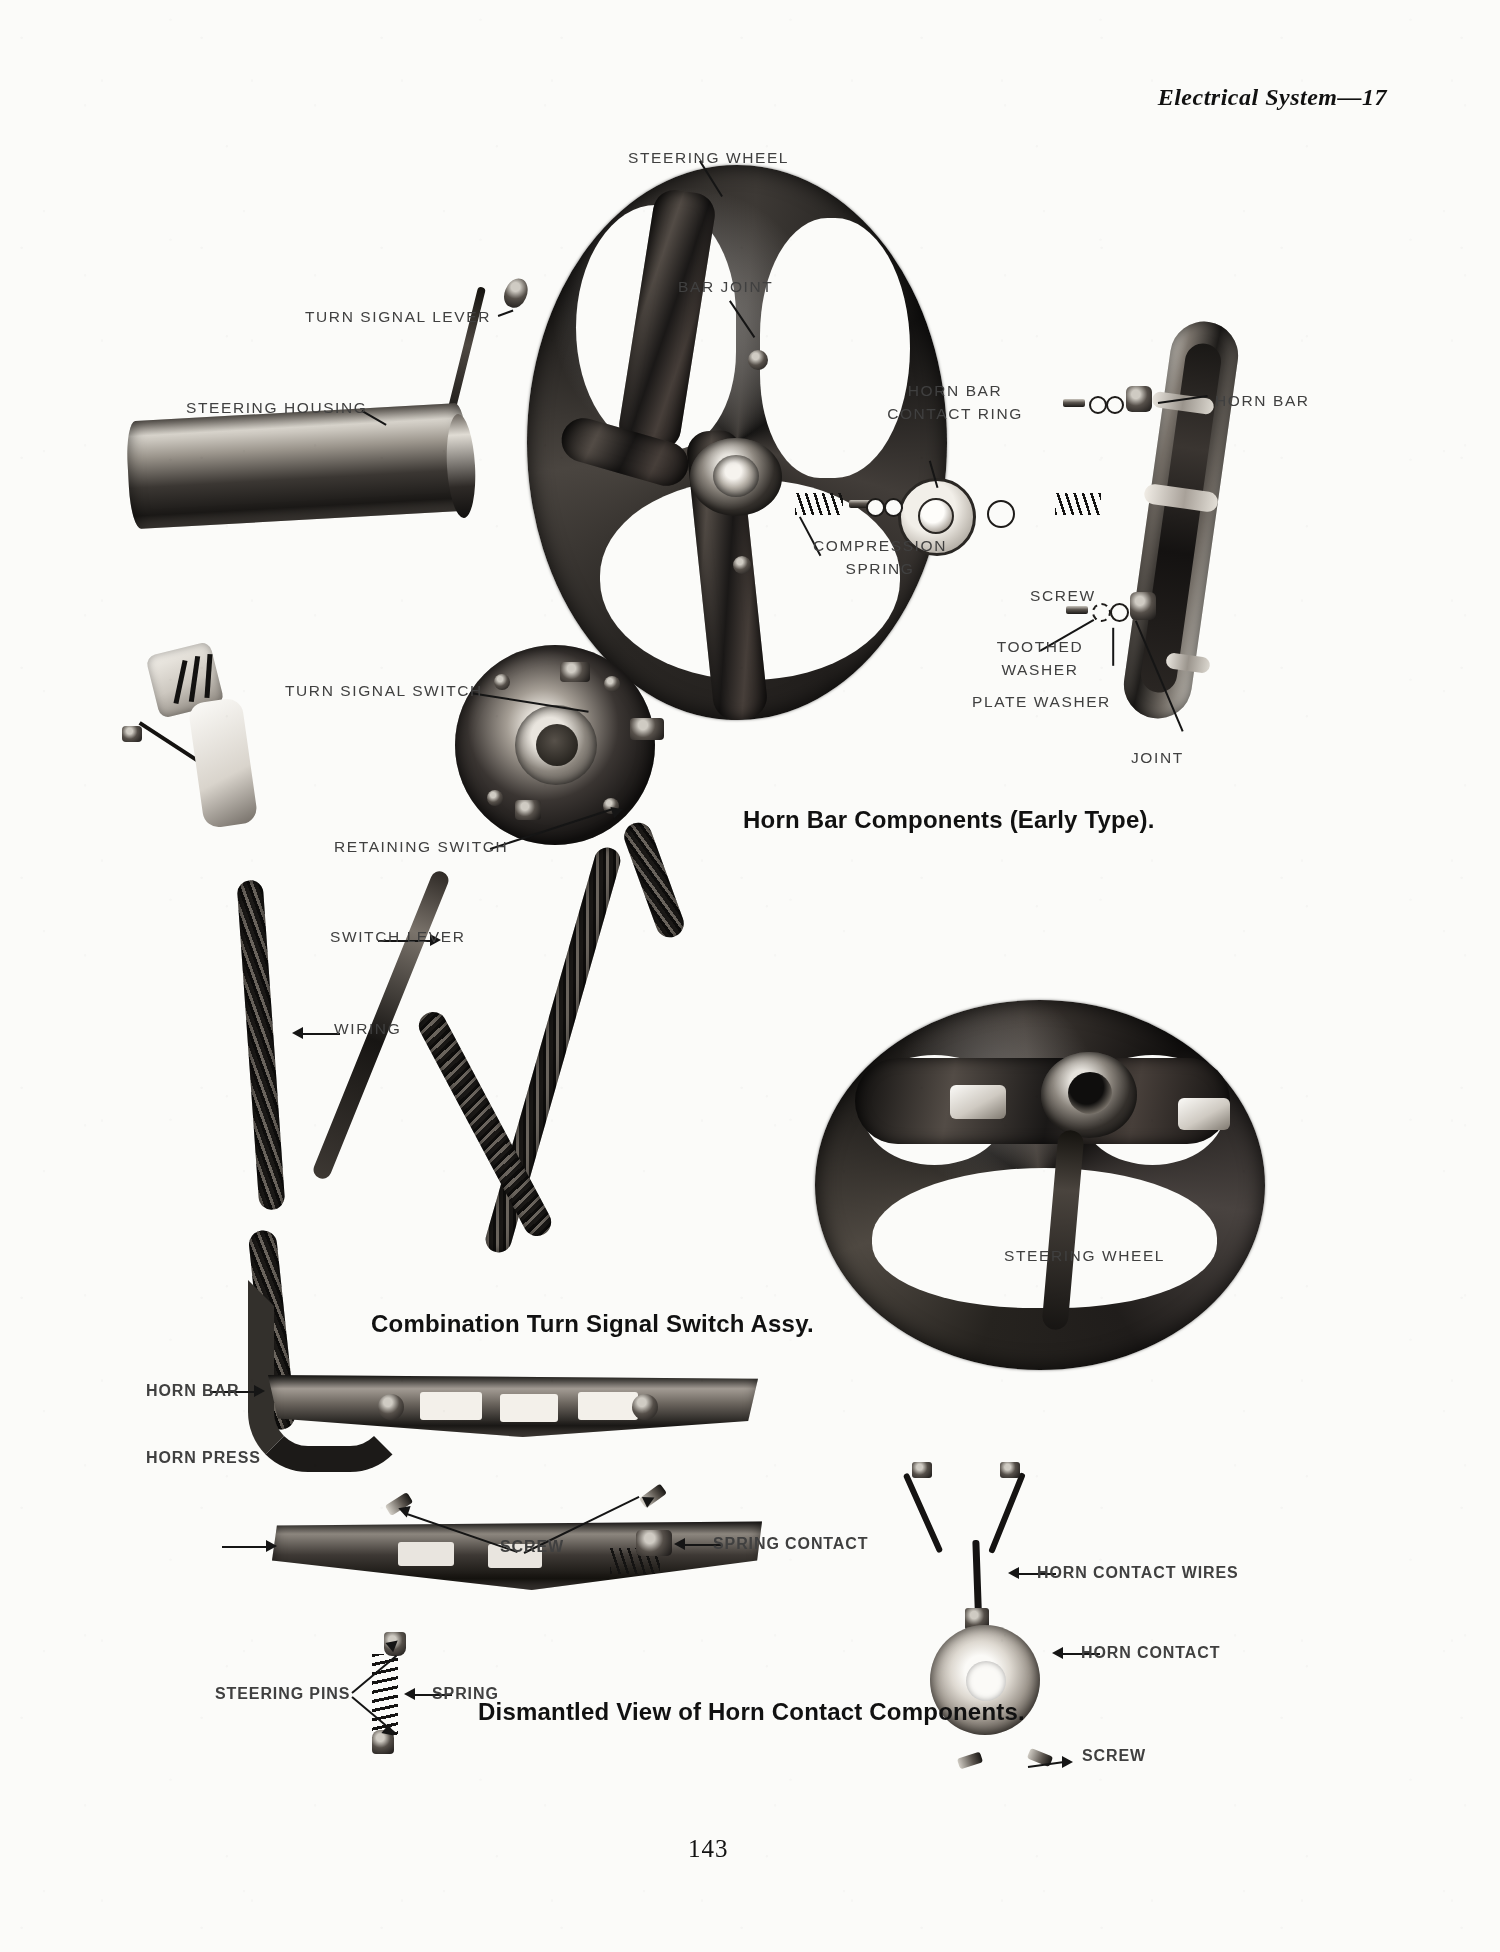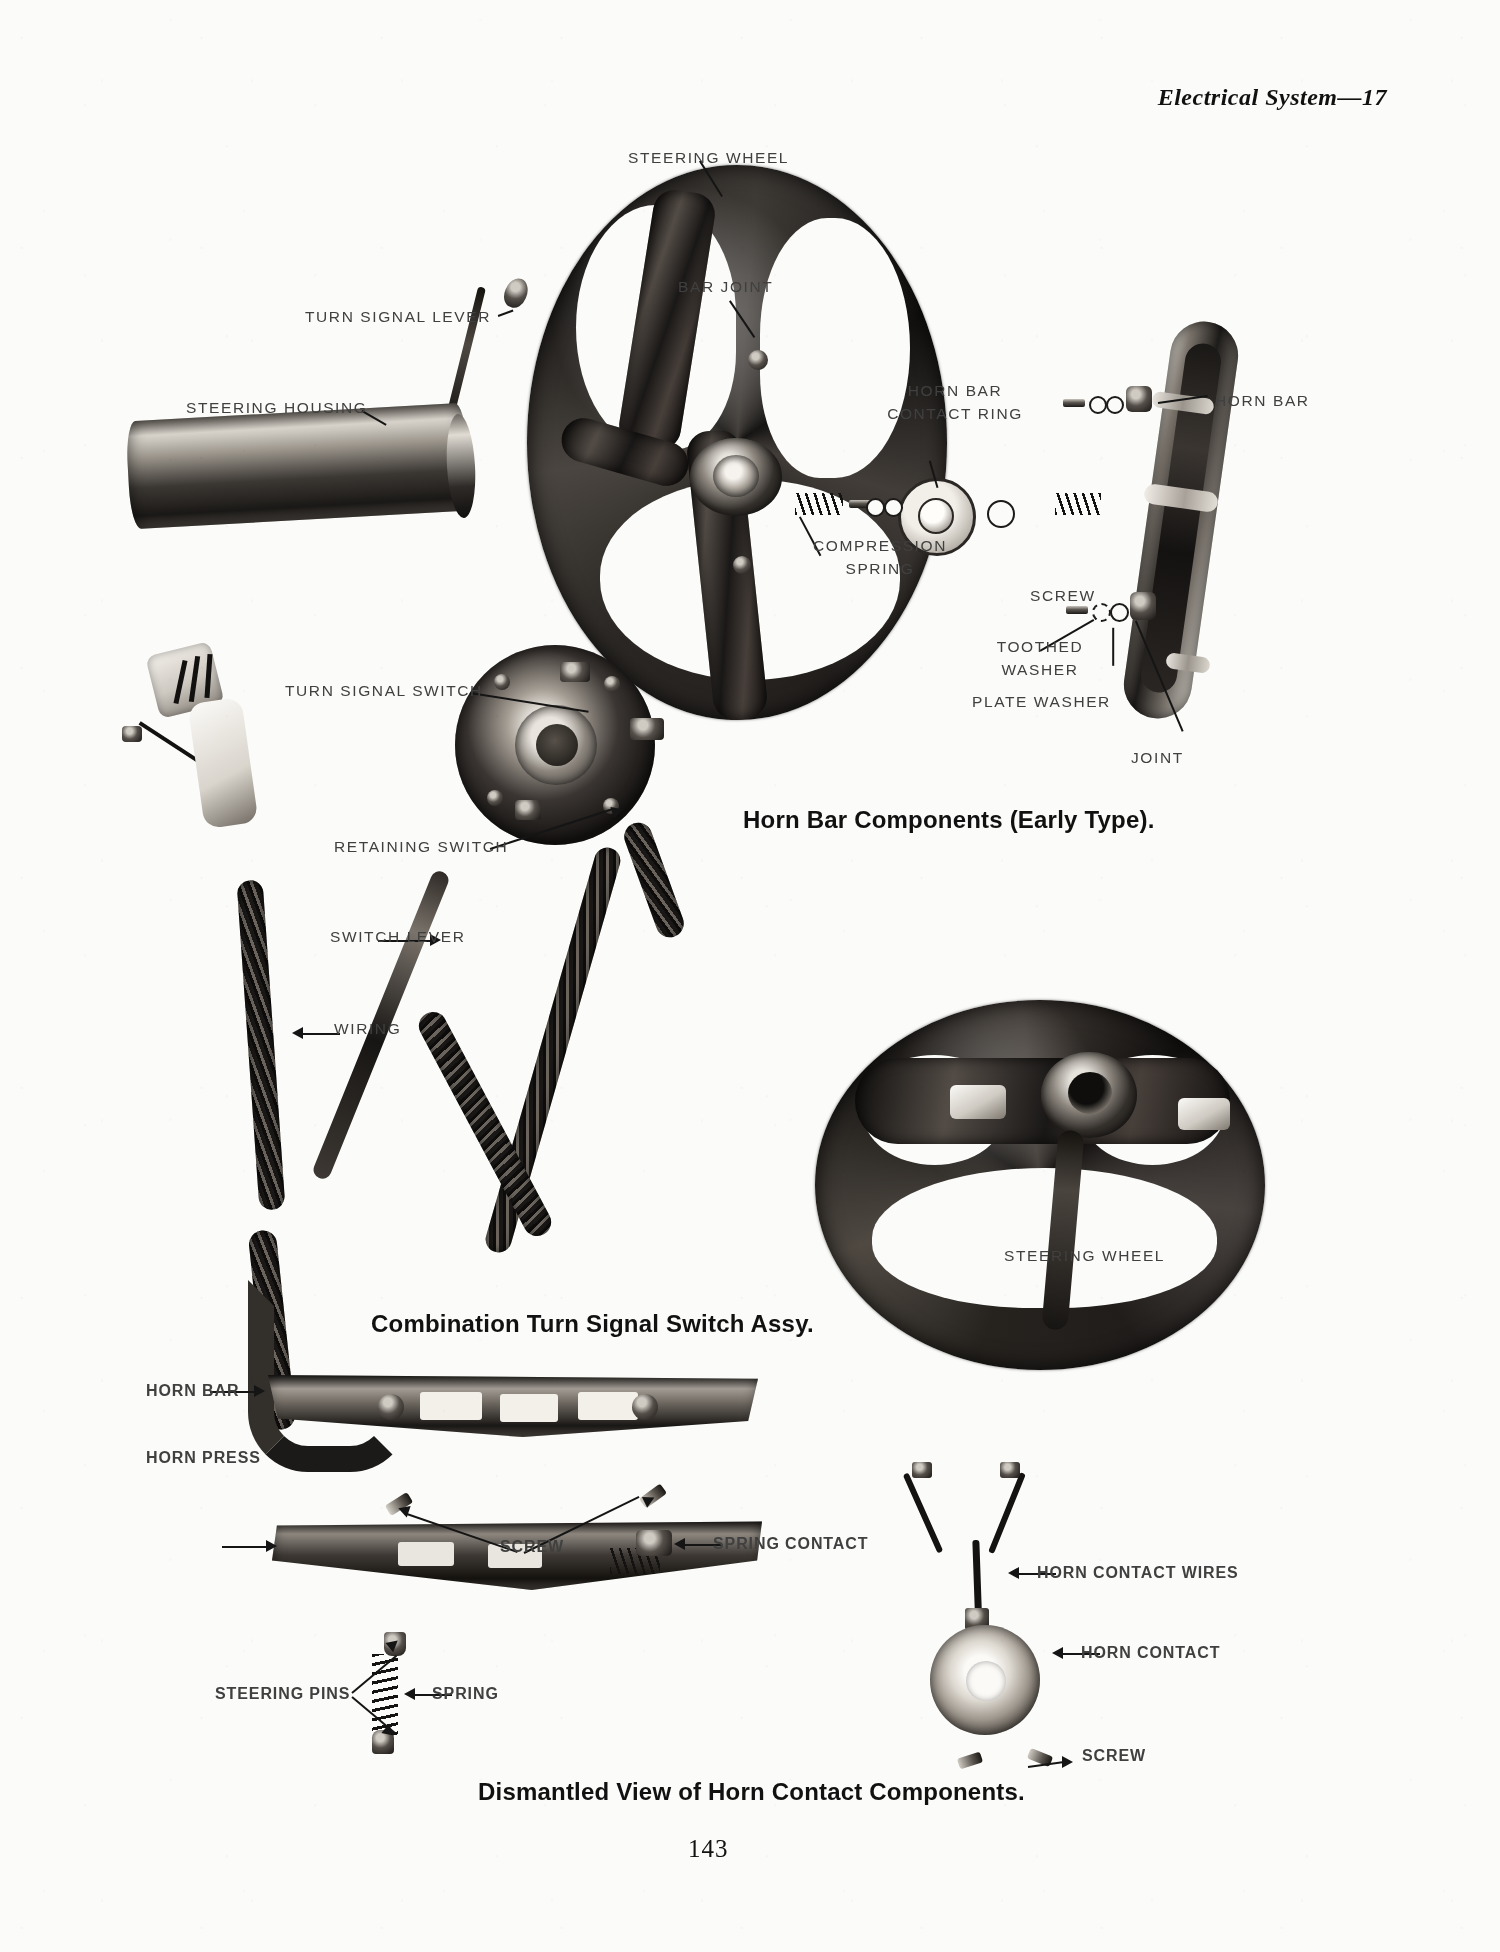--- a/index.html
+++ b/index.html
@@ -472,19 +472,19 @@
     <div class="lbl b" style="left:146px; top:1381px;">HORN BAR</div>
     <div class="lbl b" style="left:146px; top:1448px;">HORN PRESS</div>
     <div class="lbl b" style="left:500px; top:1537px;">SCREW</div>
     <div class="lbl b" style="left:713px; top:1534px;">SPRING CONTACT</div>
     <div class="lbl b" style="left:215px; top:1684px;">STEERING PINS</div>
     <div class="lbl b" style="left:432px; top:1684px;">SPRING</div>
     <div class="lbl b" style="left:1037px; top:1563px;">HORN CONTACT WIRES</div>
     <div class="lbl b" style="left:1081px; top:1643px;">HORN CONTACT</div>
     <div class="lbl b" style="left:1082px; top:1746px;">SCREW</div>
 
-    <div class="cap" style="left:478px; top:1778px;">Dismantled View of Horn Contact Components.</div>
+    <div class="cap" style="left:478px; top:1698px;">Dismantled View of Horn Contact Components.</div>
   </div>
 
   <div class="pg" style="left:688px; top:1835px;">143</div>
 
   <div id="grain"></div>
 </div>
 
 </body></html>

